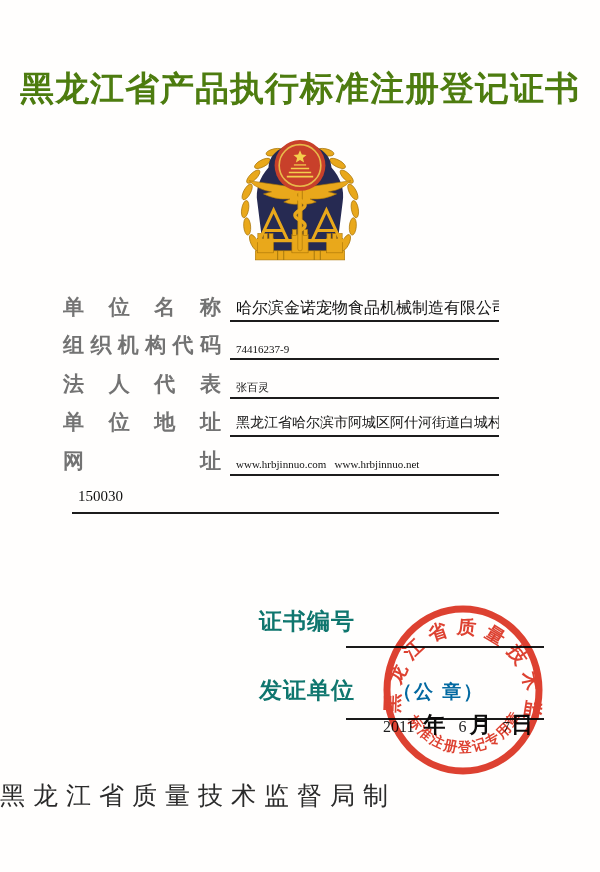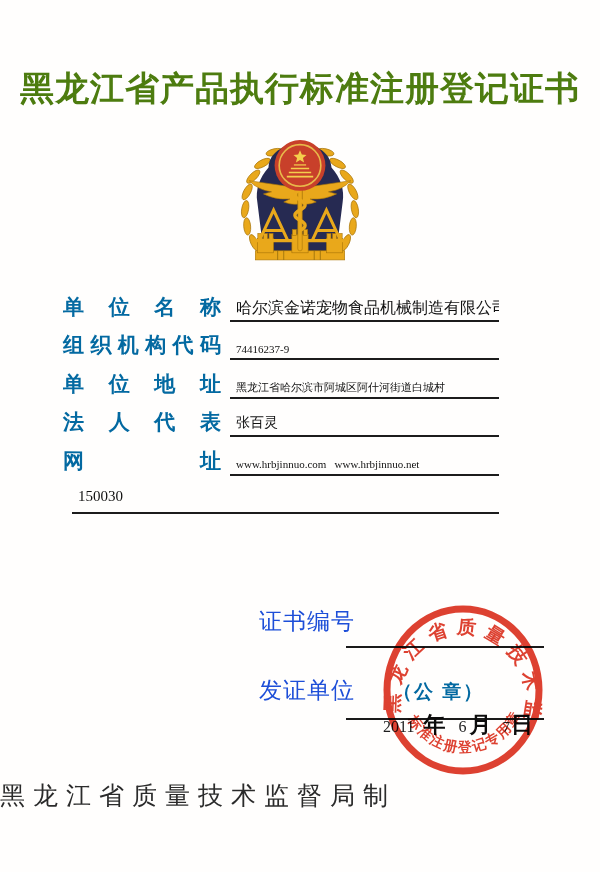--- a/index.html
+++ b/index.html
@@ -23,40 +23,40 @@
   }
   
   .emblem{position:absolute;left:237px;top:137px;width:126px;height:128px;}
   
   .fields{position:absolute;left:63px;top:283px;width:436px;}
   .field-row{display:flex;align-items:flex-end;height:38.5px;}
   .field-label{
     width:158px;flex:0 0 158px;
     font-family:"Liberation Sans","DejaVu Sans",sans-serif;
     font-weight:bold;font-size:21px;line-height:1;
-    color:#0369a1;
+    color:#737373;
     text-align:justify;text-align-last:justify;text-justify:inter-character;
     padding-bottom:5px;
   }
   .field-value{
     flex:1;margin-left:9px;
     border-bottom:2px solid #1c1c1c;
     font-size:11px;line-height:1.1;
     padding:0 0 3px 6px;
     white-space:pre;
     overflow:hidden;
   }
   .field-row:nth-child(1) .field-value{font-size:16px;}
   .field-row:nth-child(4) .field-value{font-size:14px;padding-bottom:5px;}
   .field-row:nth-child(6) .field-value{font-size:15px;padding-bottom:8px;}
   
   .cert-label{
     position:absolute;left:259px;
     font-family:"Liberation Sans","DejaVu Sans",sans-serif;
-    font-weight:normal;font-size:23px;letter-spacing:1px;color:#1d4ed8;
+    font-weight:bold;font-size:23px;letter-spacing:1px;color:#0f766e;
   }
   #cert-number-label{top:606px;}
   #issuer-label{top:675px;}
   .blank-line{position:absolute;left:346px;width:198px;border-top:2px solid #1a1a1a;}
   #line-cert-number{top:646px;}
   #line-issuer{top:718px;}
   .issuer-value{
     position:absolute;left:393px;top:679px;
     font-family:"Liberation Sans","DejaVu Sans",sans-serif;
     font-weight:bold;font-size:19px;letter-spacing:2px;
@@ -168,26 +168,26 @@
   <div class="fields">
     <div class="field-row">
       <div class="field-label">单位名称</div>
       <div class="field-value">哈尔滨金诺宠物食品机械制造有限公司</div>
     </div>
     <div class="field-row">
       <div class="field-label">组织机构代码</div>
       <div class="field-value">74416237-9</div>
     </div>
     <div class="field-row">
+      <div class="field-label">法人代表</div>
+      <div class="field-value">张百灵</div>
+    </div>
+    <div class="field-row">
       <div class="field-label">单位地址</div>
       <div class="field-value">黑龙江省哈尔滨市阿城区阿什河街道白城村</div>
-    </div>
-    <div class="field-row">
-      <div class="field-label">法人代表</div>
-      <div class="field-value">张百灵</div>
     </div>
     <div class="field-row">
       <div class="field-label">网址</div>
       <div class="field-value">www.hrbjinnuo.com   www.hrbjinnuo.net</div>
     </div>
     <div class="field-row">
       <div class="field-value">150030</div>
     </div>
   </div>
 

